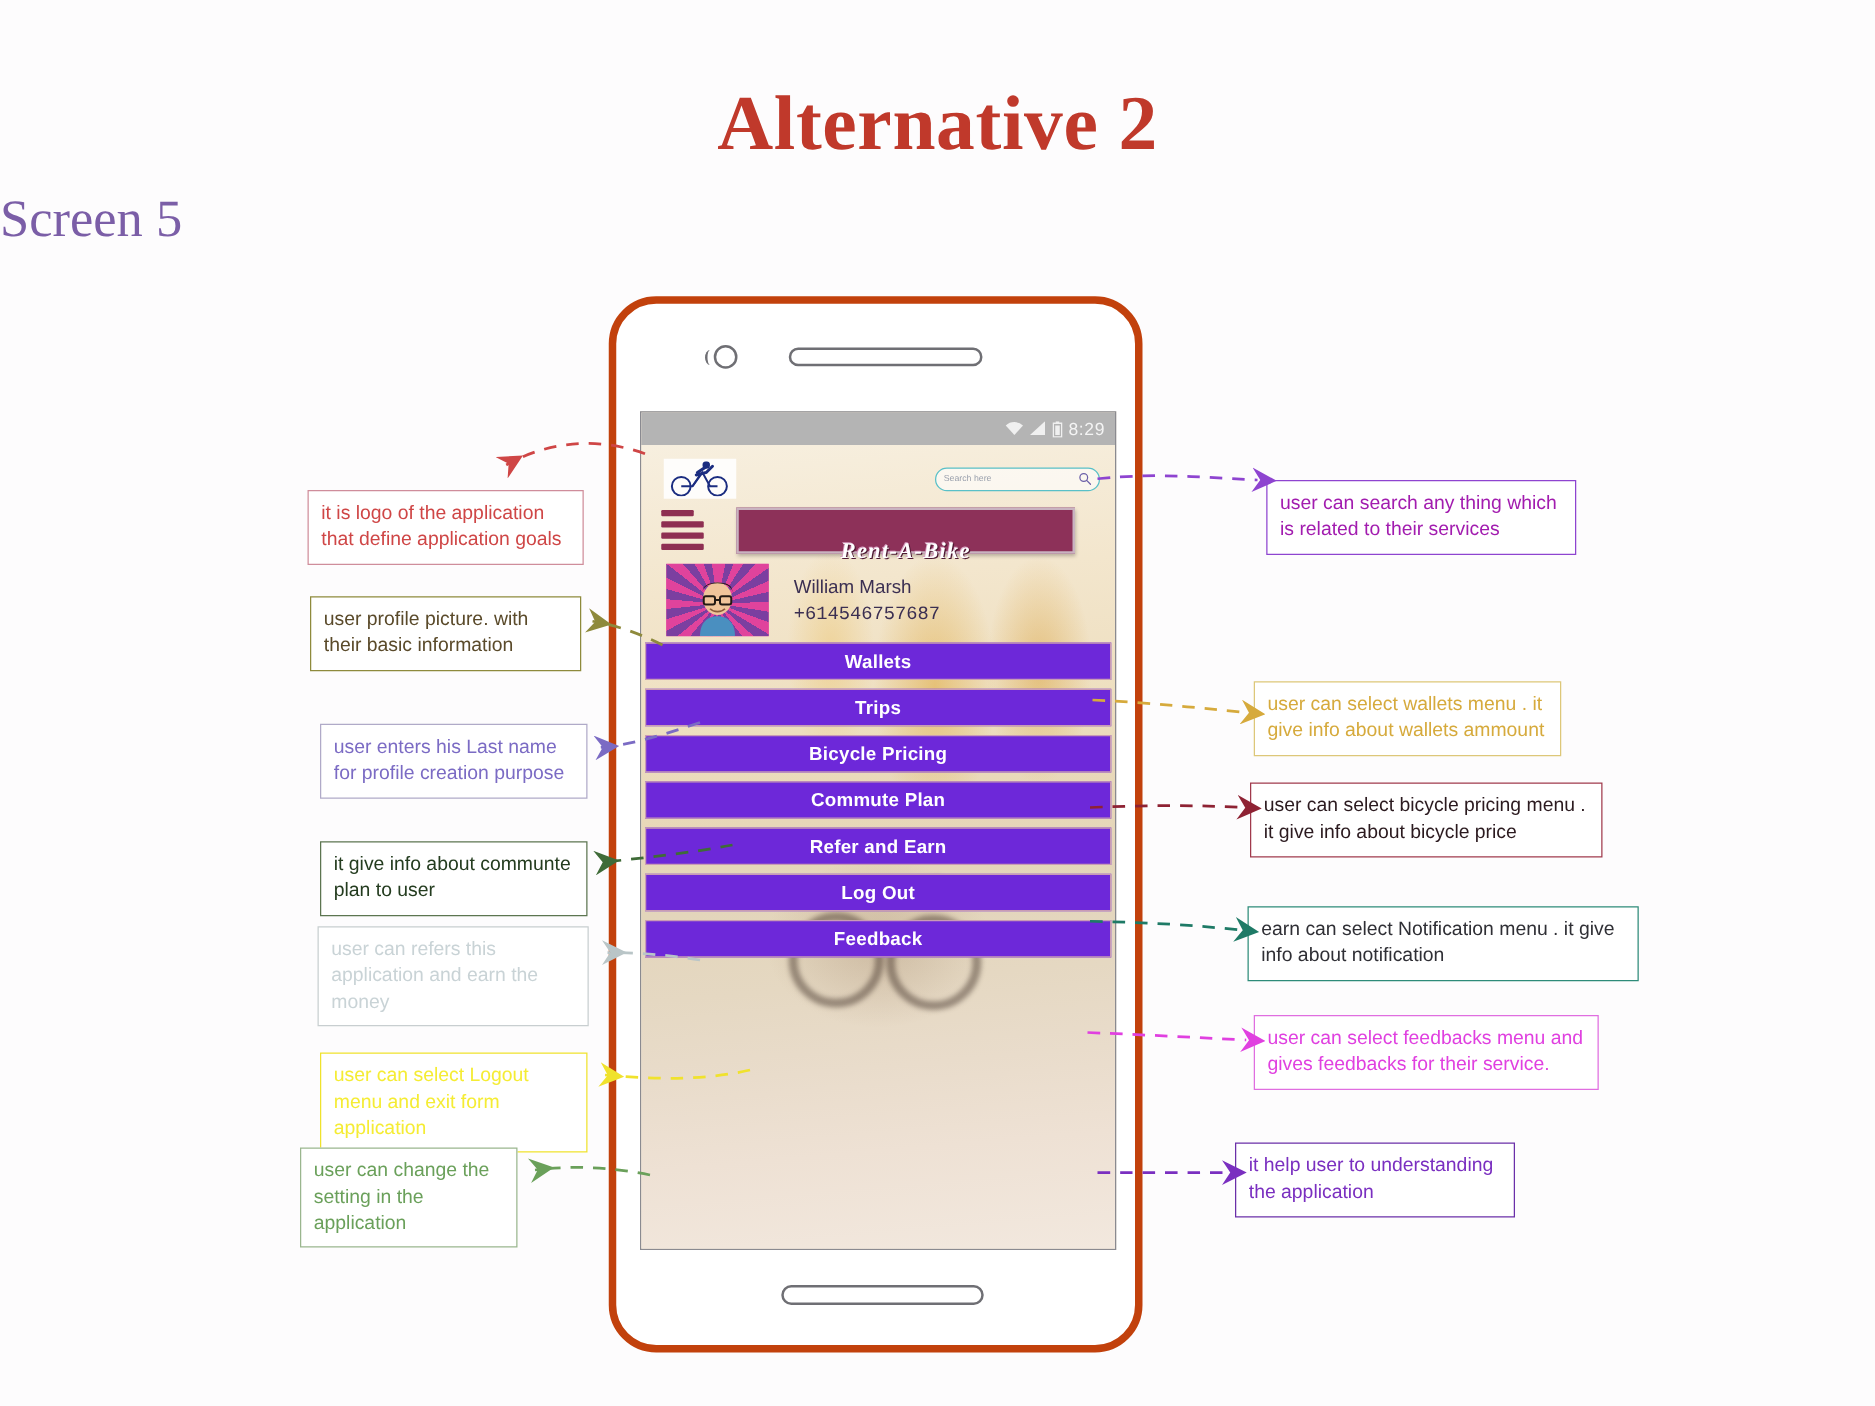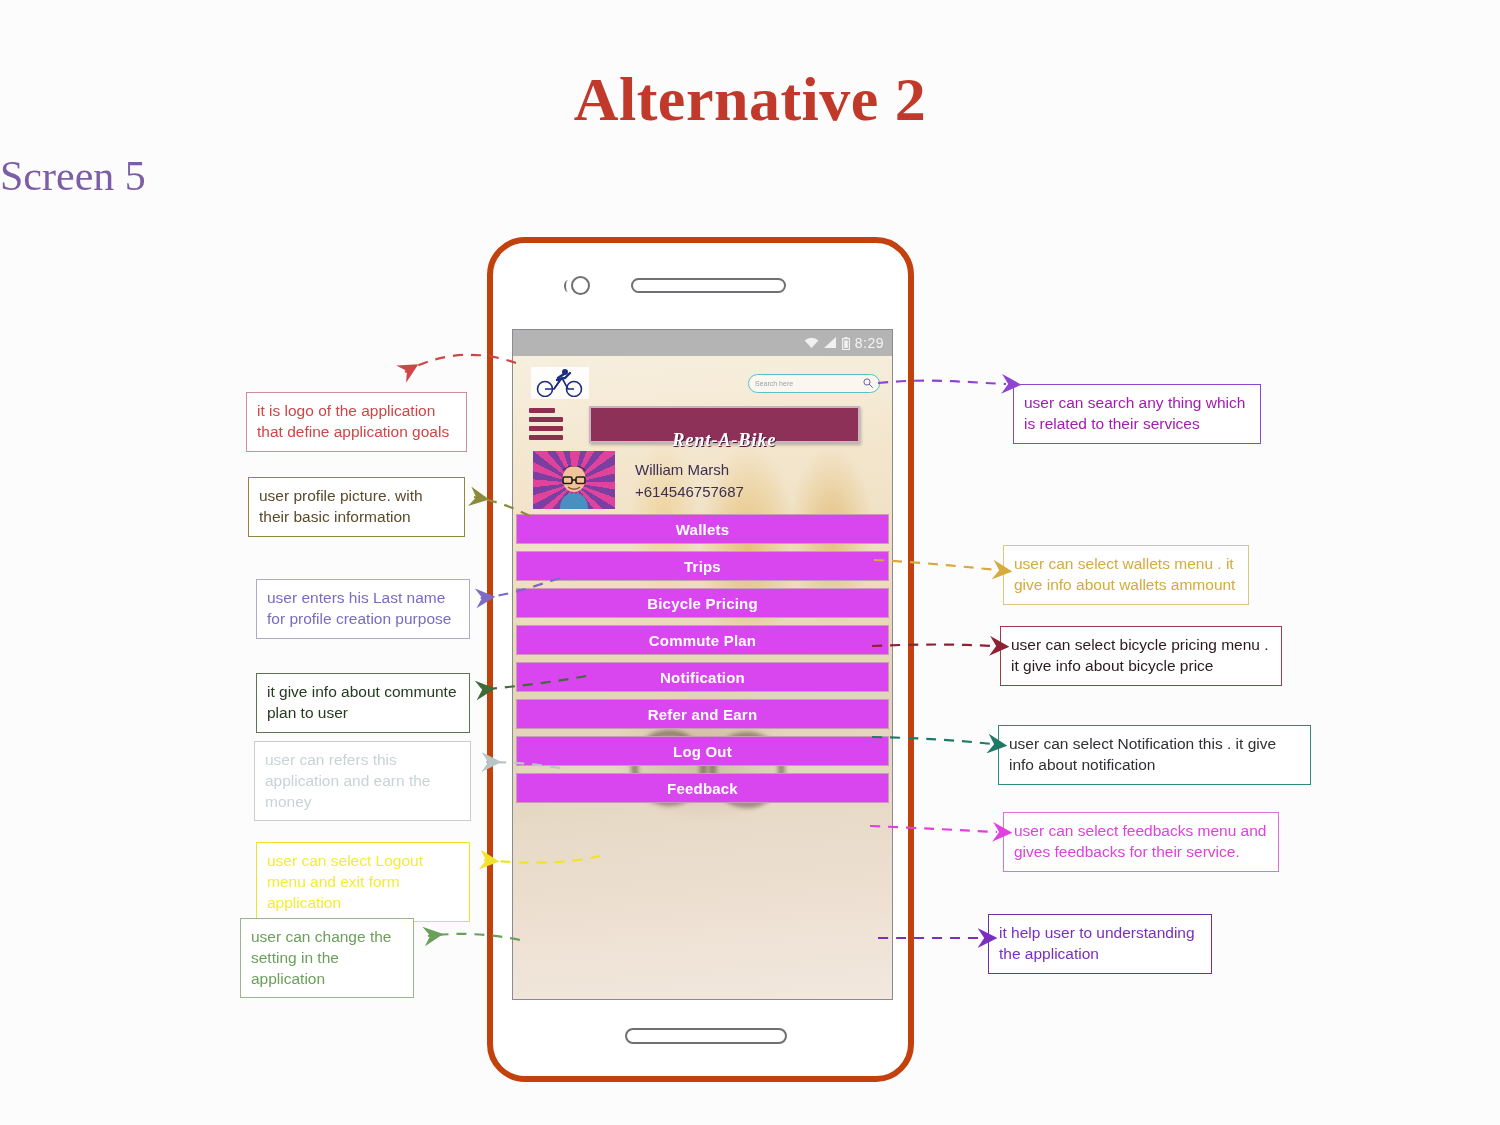--- a/index.html
+++ b/index.html
@@ -238,33 +238,33 @@
     transform: translateX(-50%);
     width: 42px; height: 52px;
   }
   #profile-info { display: flex; flex-direction: column; gap: 5px; }
   #profile-name {
     font-size: 15px; color: #3b2f52;
     font-family: "Liberation Sans", sans-serif;
   }
   #profile-phone {
     font-size: 15px; color: #3b2f52;
-    font-family: Liberation Sans, sans-serif;
+    font-family: Liberation Mono, monospace;
   }
 
   
   #menu-list {
     margin-top: 4px;
     display: flex; flex-direction: column;
     gap: 7px;
     padding: 0 3px;
   }
   .menu-btn {
     height: 30px;
-    background: #d946ef;
+    background: #6d28d9;
     border: 1px solid #c99bb4;
     display: flex; align-items: center; justify-content: center;
     color: #ffffff;
     font-size: 15px;
     font-weight: bold;
     font-family: "Liberation Sans", sans-serif;
     letter-spacing: 0.2px;
     box-sizing: border-box;
   }
 
@@ -391,21 +391,21 @@
 <div class="ann ann-l2">user profile picture.  with their basic information</div>
 <div class="ann ann-l3">user enters his Last name for profile creation purpose</div>
 <div class="ann ann-l4">it give info about communte plan to user</div>
 <div class="ann ann-l5">user can refers this application and earn the money</div>
 <div class="ann ann-l6">user can select Logout menu and exit form application</div>
 <div class="ann ann-l7">user can change the setting in the application</div>
 
 <div class="ann ann-r1">user can search any thing which is related to their services</div>
 <div class="ann ann-r2">user can select wallets menu . it give info about wallets ammount</div>
 <div class="ann ann-r3">user can select bicycle pricing menu . it give info about bicycle price</div>
-<div class="ann ann-r4">user  can select Notification this . it give info about notification</div>
+<div class="ann ann-r4">earn  can select Notification menu . it give info about notification</div>
 <div class="ann ann-r5">user can select feedbacks menu  and gives feedbacks for their service.</div>
 <div class="ann ann-r6">it help user to understanding the application</div>
 
 <div id="phone">
   <div id="phone-camera"></div>
   <div id="phone-earpiece"></div>
   <div id="phone-home-bar"></div>
 
   <div id="screen">
 
@@ -481,21 +481,20 @@
           <span id="profile-name">William Marsh</span>
           <span id="profile-phone">+614546757687</span>
         </div>
       </div>
 
       <div id="menu-list">
         <div class="menu-btn">Wallets</div>
         <div class="menu-btn">Trips</div>
         <div class="menu-btn">Bicycle Pricing</div>
         <div class="menu-btn">Commute Plan</div>
-        <div class="menu-btn">Notification</div>
         <div class="menu-btn">Refer and Earn</div>
         <div class="menu-btn">Log Out</div>
         <div class="menu-btn">Feedback</div>
       </div>
 
 
     </div>
   </div>
 </div>
 

